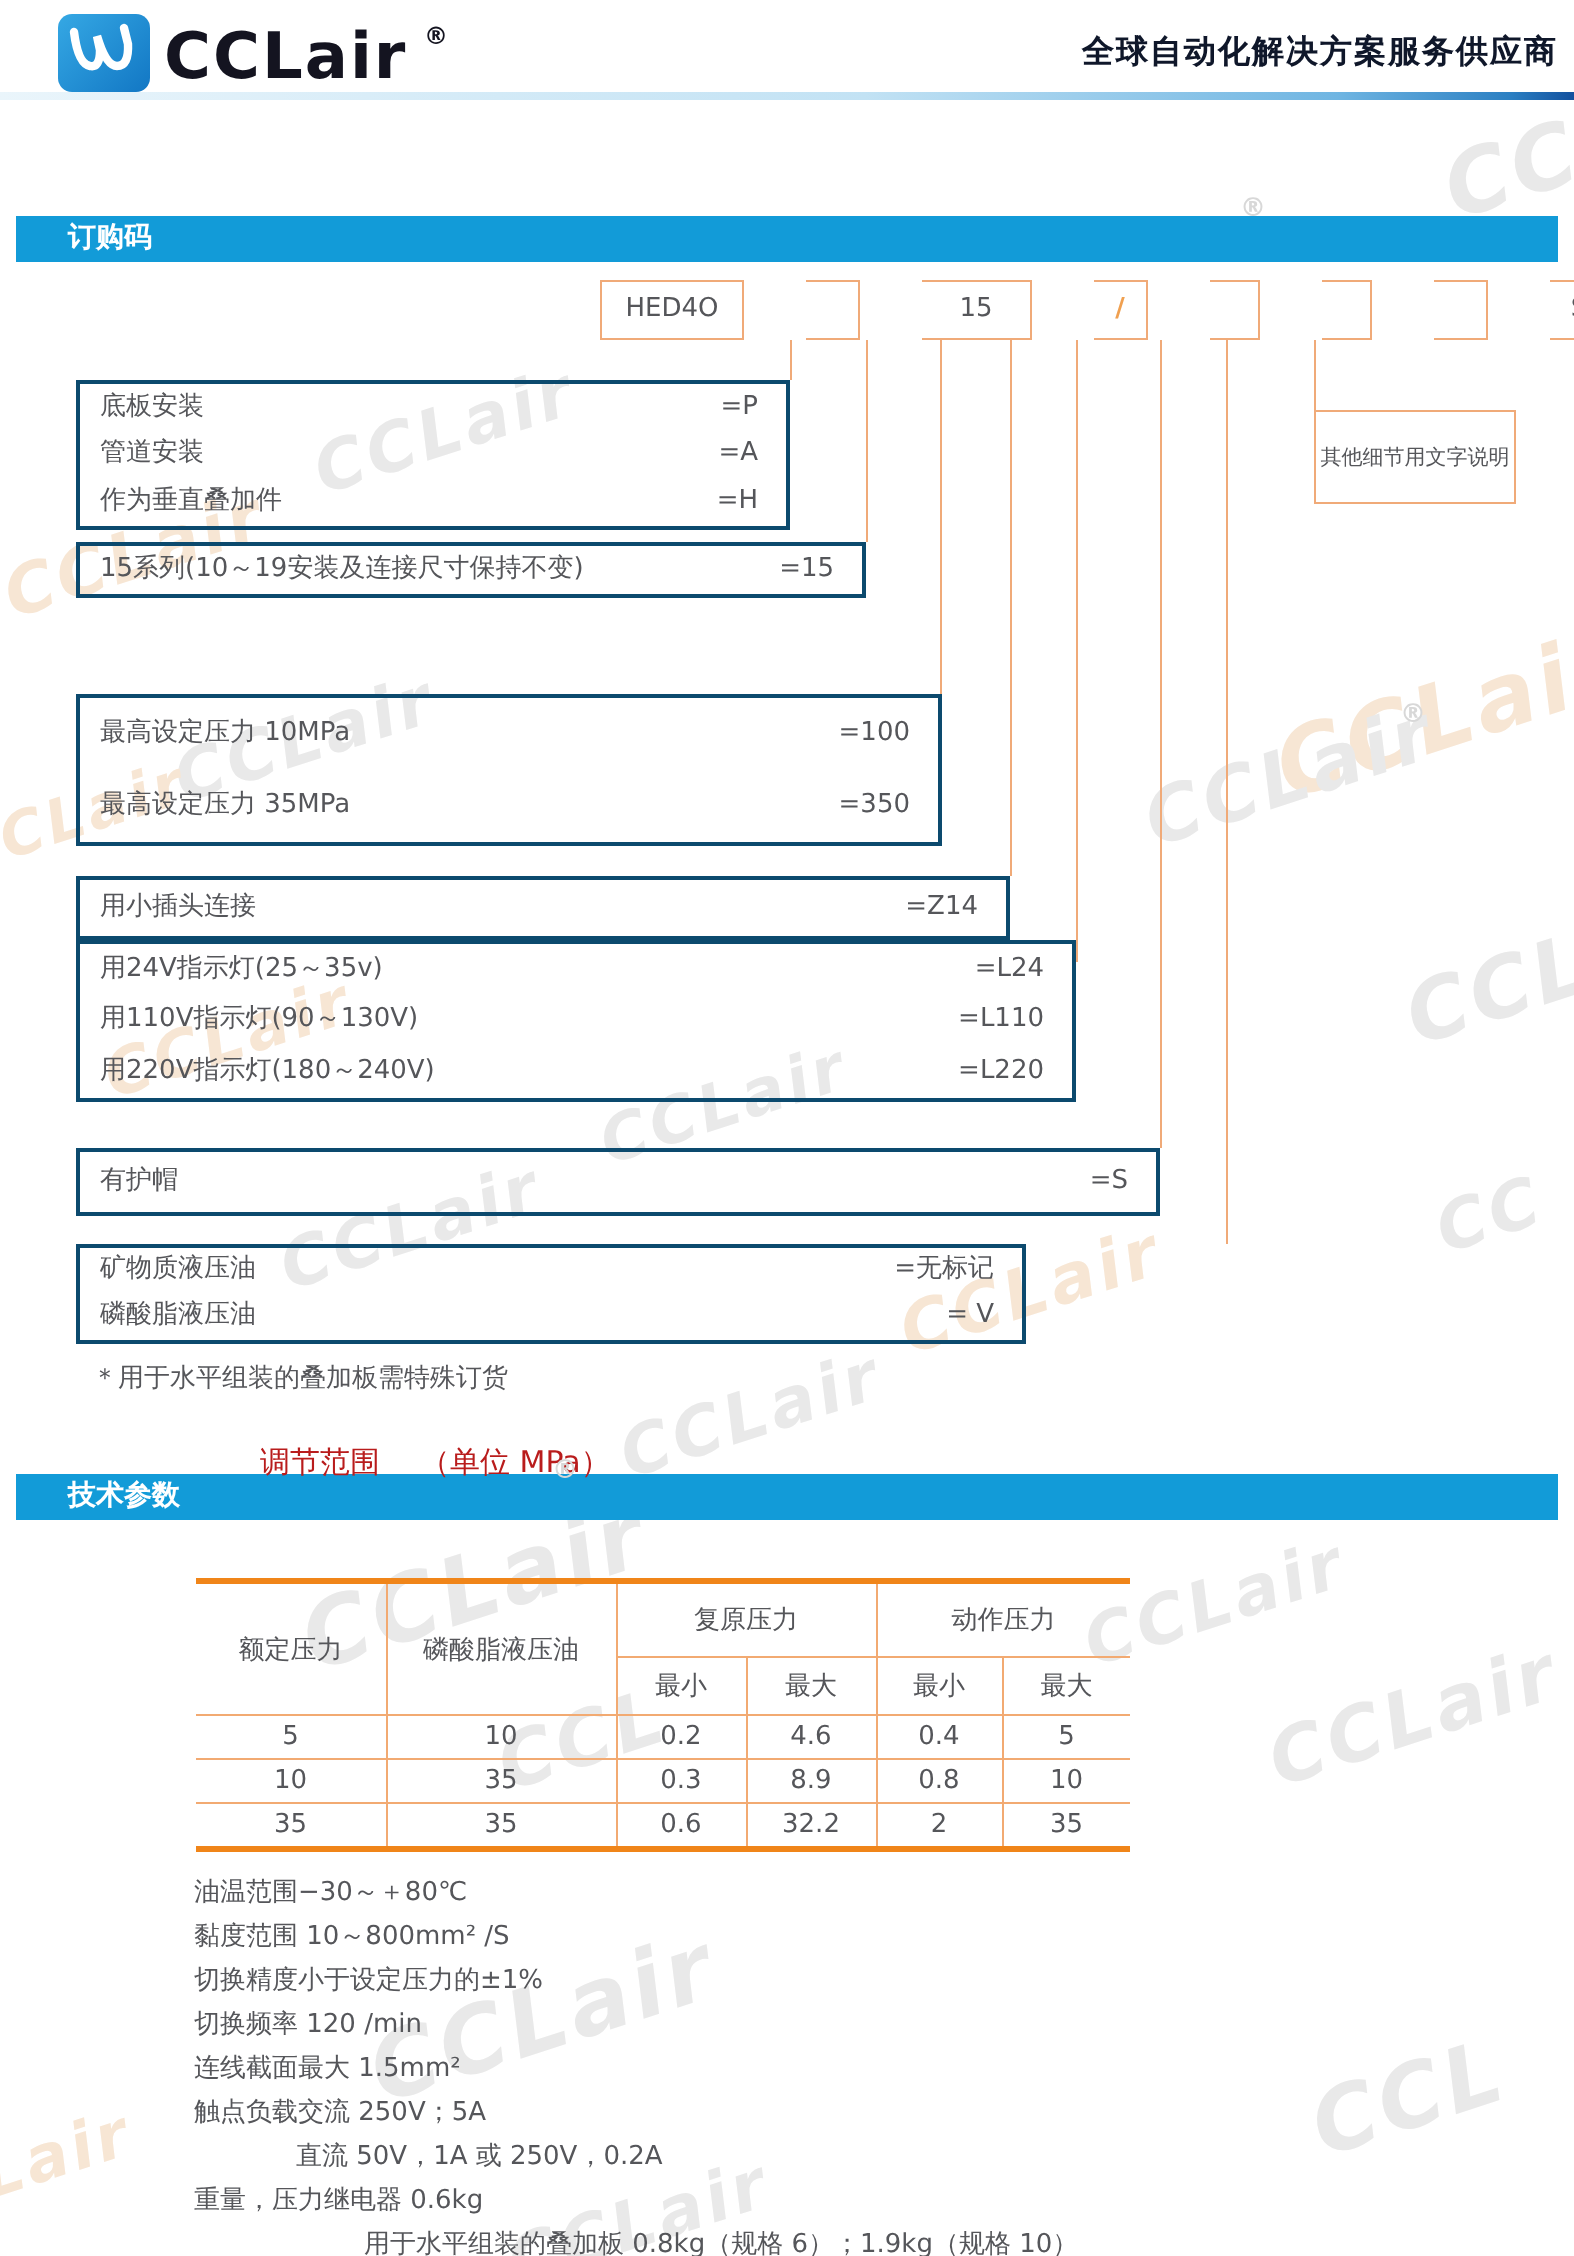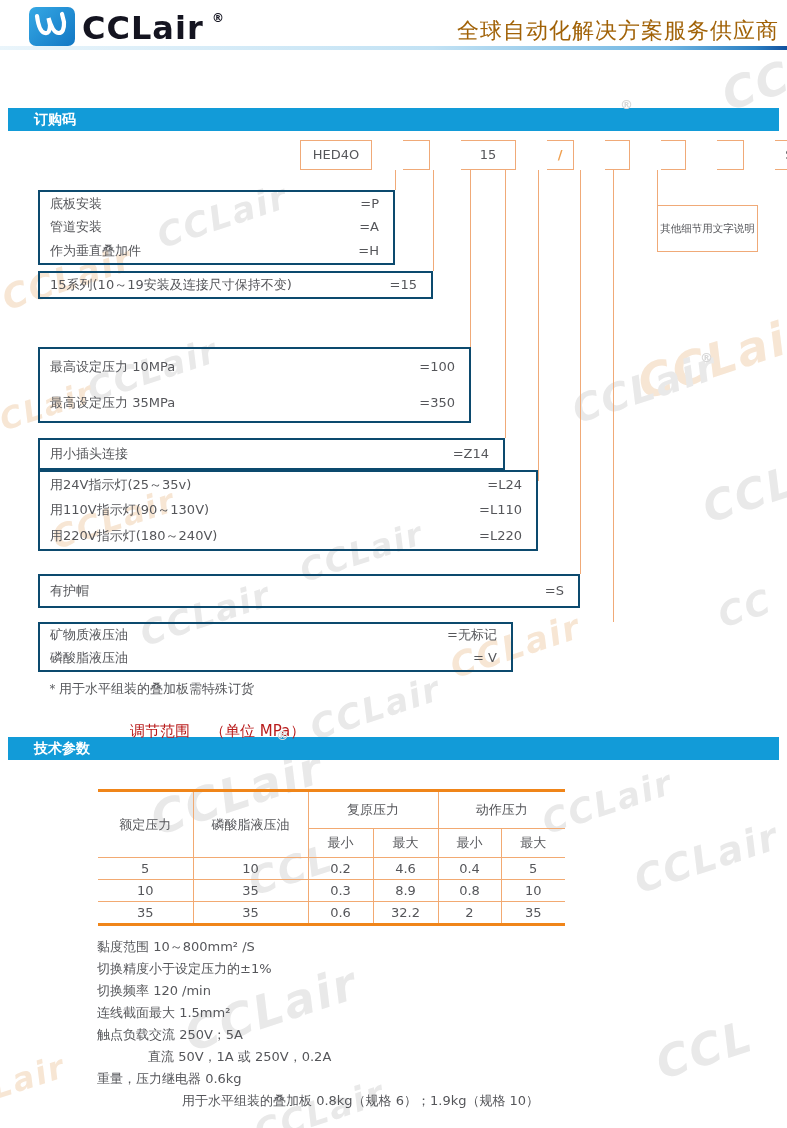--- a/index.html
+++ b/index.html
@@ -11,21 +11,21 @@
   .wm.g{color:#e9e9e9;}
   .wm.b{color:#f7e6d4;}
   .regmark{position:absolute;color:#d8d8d8;font-size:13px;z-index:2;font-weight:bold;}
   
   .logo{position:absolute;left:29px;top:7px;width:46px;height:39px;border-radius:7px;
         background:linear-gradient(135deg,#35a8e4,#1277c4);z-index:1;}
   .logo svg{position:absolute;left:3px;top:3px;}
   .brand{position:absolute;left:82px;top:9px;font-size:32px;font-weight:bold;color:#141420;
          z-index:1;letter-spacing:1px;}
   .brand-reg{position:absolute;left:212px;top:11px;font-size:12px;color:#141420;z-index:1;font-weight:bold;}
-  .tagline{position:absolute;right:8px;top:16px;font-size:22px;font-weight:normal;color:#a16207;z-index:1;letter-spacing:1px;}
+  .tagline{position:absolute;right:8px;top:16px;font-size:16px;font-weight:bold;color:#0f172a;z-index:1;letter-spacing:1px;}
   .hdr-rule{position:absolute;left:0;top:46px;width:787px;height:4px;z-index:1;
       background:linear-gradient(to right,#eaf5fb,#c2e2f4 55%,#6fb5e2 85%,#2b7fc2 96%,#12509e);}
   
   .secbar{position:absolute;left:8px;width:771px;height:23px;background:#129bd8;z-index:1;
           color:#fff;font-size:14px;font-weight:bold;line-height:23px;padding-left:26px;box-sizing:border-box;}
   
   .codeRow{position:absolute;left:300px;top:140px;display:flex;z-index:1;gap:31px;}
   .ccell{box-sizing:border-box;border:1px solid #f0aa78;border-left:0;text-align:center;
          font-size:13px;color:#55565a;line-height:28px;height:30px;background:transparent;}
   .ccell:first-child{border-left:1px solid #f0aa78;}
@@ -252,20 +252,21 @@
         <td class="bl">35</td>
         <td class="bl">0.6</td>
         <td class="bl">32.2</td>
         <td class="bl">2</td>
         <td class="bl">35</td>
       </tr>
     </tbody>
   </table>
 
   <div class="notes">
+    <div class="note">油温范围−30～＋80℃</div>
     <div class="note">黏度范围 10～800mm² /S</div>
     <div class="note">切换精度小于设定压力的±1%</div>
     <div class="note">切换频率 120 /min</div>
     <div class="note">连线截面最大 1.5mm²</div>
     <div class="note">触点负载交流 250V；5A</div>
     <div class="note ind1">直流 50V，1A 或 250V，0.2A</div>
     <div class="note">重量，压力继电器 0.6kg</div>
     <div class="note ind2">用于水平组装的叠加板 0.8kg（规格 6）；1.9kg（规格 10）</div>
   </div>
 

